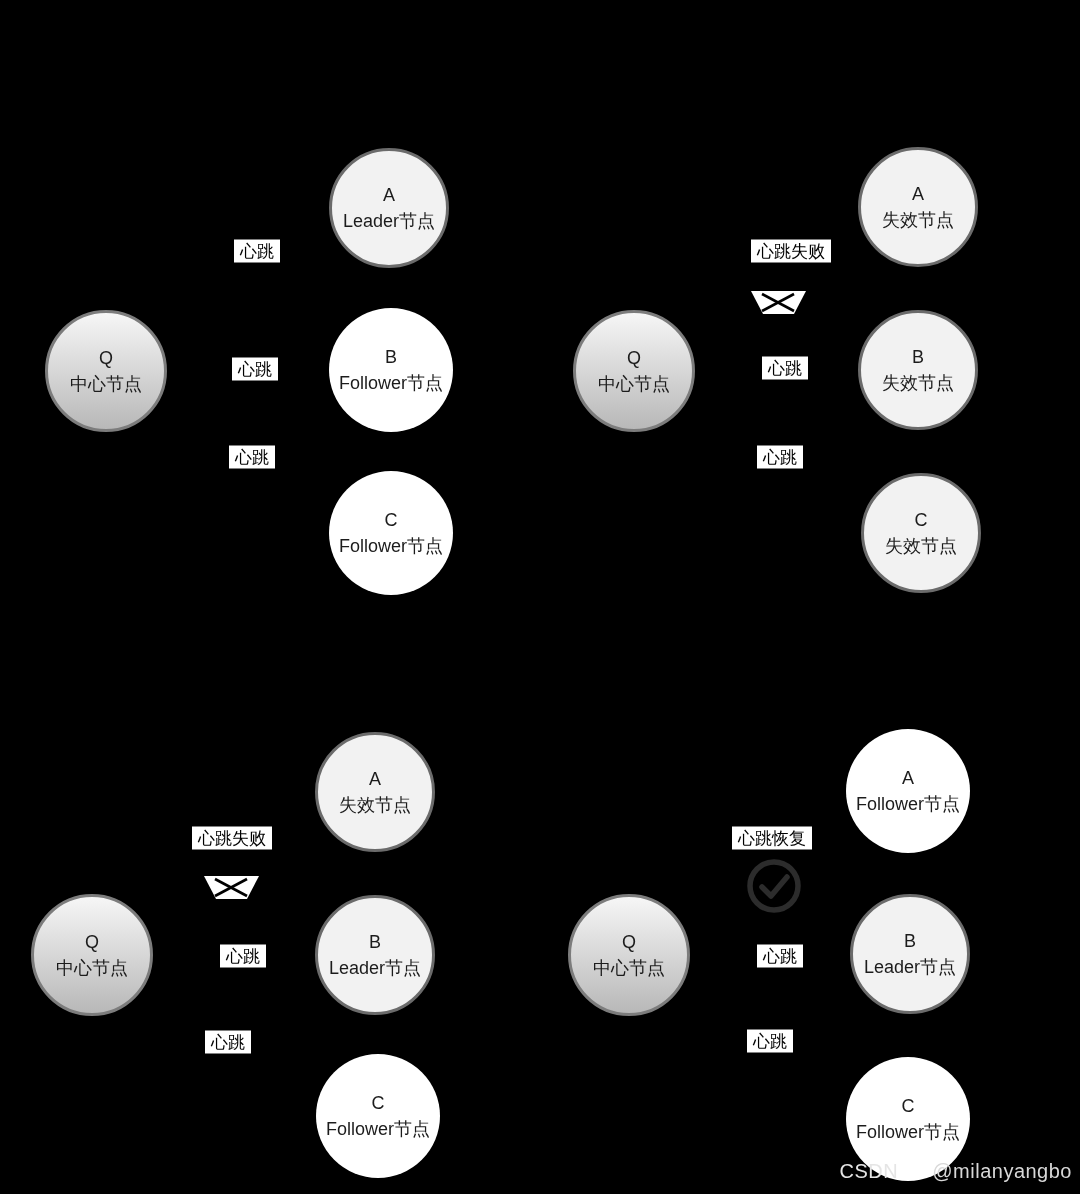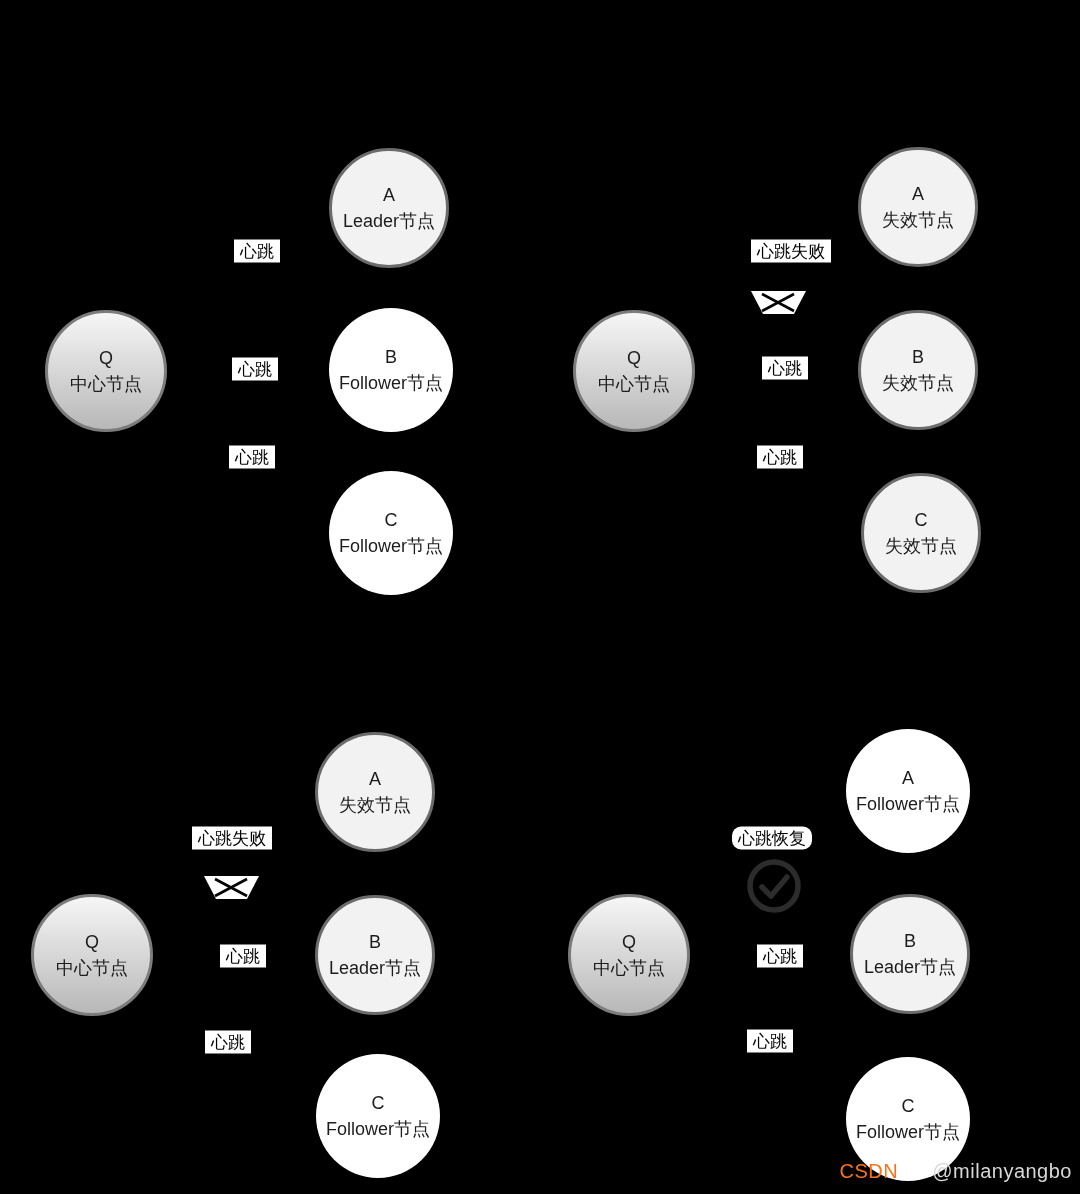--- a/index.html
+++ b/index.html
@@ -59,21 +59,21 @@
   }
   .watermark {
     position: absolute;
     top: 1160px;
     right: 8px;
     font-size: 20px;
     letter-spacing: 0.5px;
     white-space: nowrap;
     z-index: 10;
   }
-  .watermark .brand { color: #f97316; }
+  .watermark .brand { color: #e5e5e5; }
   .watermark .handle { color: #d8d8d8; margin-left: 28px; }
 </style>
 </head>
 <body>
 
 <div class="stage">
   <div class="watermark"><span class="brand">CSDN </span><span class="handle">@milanyangbo</span></div>
 <div class="node center" style="left: 45px; top: 310px; height: 122px; width: 122px;">
       <div class="nline">Q</div>
       <div class="nline">中心节点</div>
@@ -150,20 +150,20 @@
       <div class="nline">Follower节点</div>
     </div>
     <div class="node bordered" style="left: 850px; top: 894px; height: 120px; width: 120px;">
       <div class="nline">B</div>
       <div class="nline">Leader节点</div>
     </div>
     <div class="node plain" style="left: 846px; top: 1057px; height: 124px; width: 124px;">
       <div class="nline">C</div>
       <div class="nline">Follower节点</div>
     </div>
-    <div class="hb-label" style="left: 772px; top: 838px; border-radius: 9px;">心跳恢复</div>
+    <div class="hb-label" style="left: 772px; top: 838px;">心跳恢复</div>
     <div class="hb-label" style="left: 780px; top: 956px;">心跳</div>
     <div class="hb-label" style="left: 770px; top: 1041px;">心跳</div>
     <div class="icon" style="left: 774px; top: 886px;"><svg width="58" height="58" viewBox="0 0 58 58">
         <circle cx="29" cy="29" r="24" fill="none" stroke="#2c2c2c" stroke-width="5.5"></circle>
         <path d="M17 30 L26 39 L42 20" fill="none" stroke="#2c2c2c" stroke-width="5.5" stroke-linecap="round" stroke-linejoin="round"></path>
       </svg></div>
   </div>
 
 </body></html>

